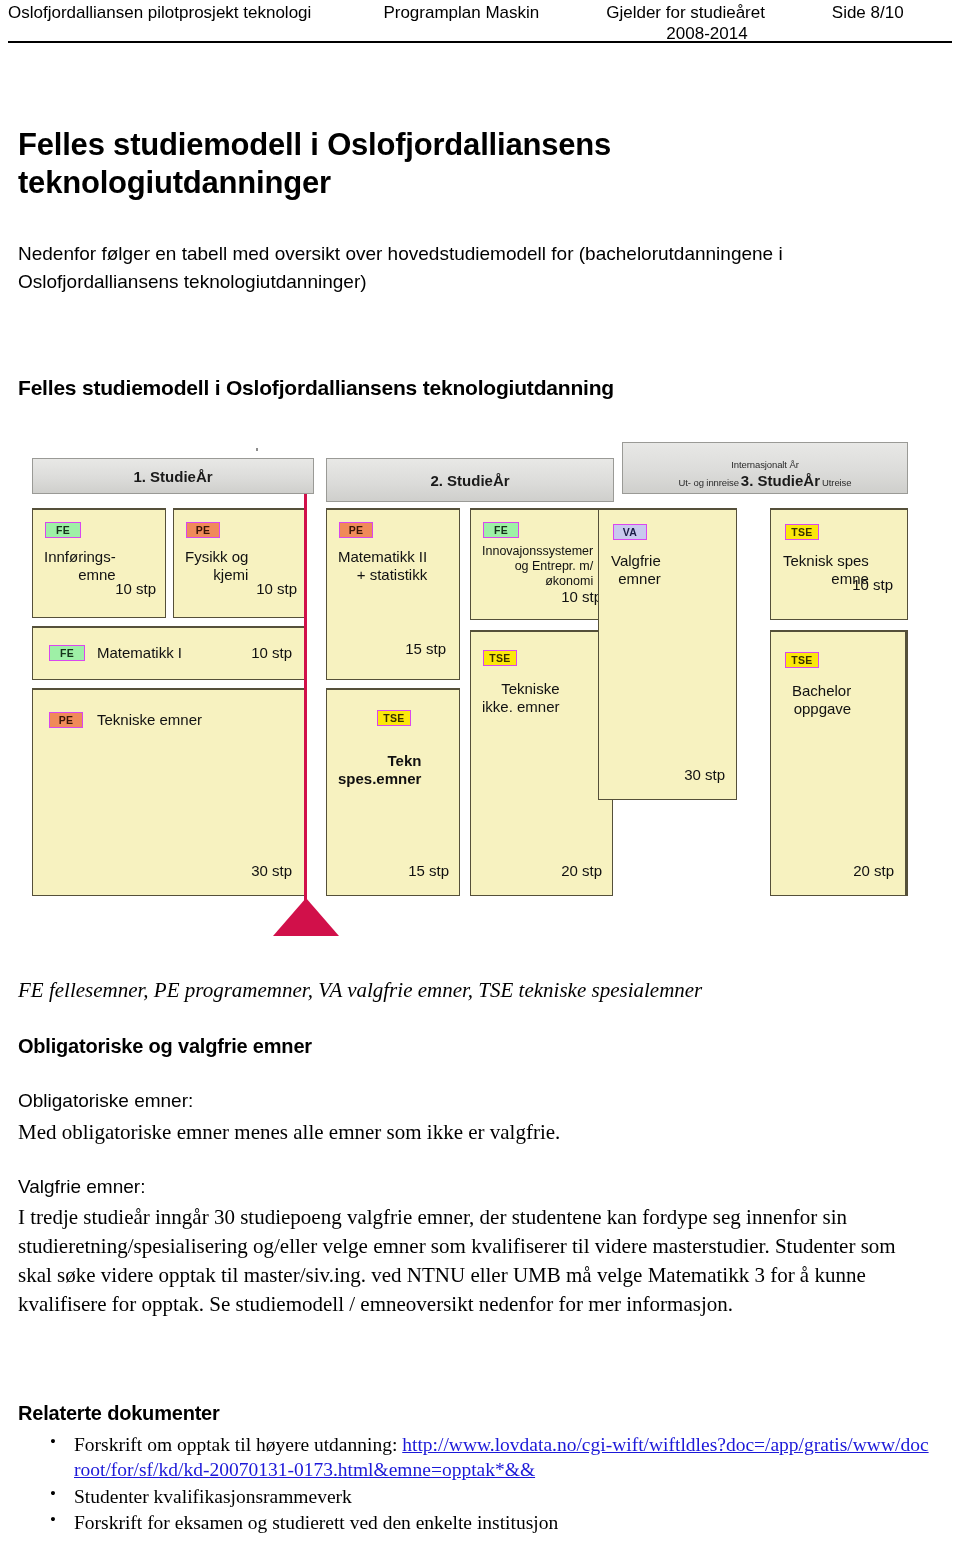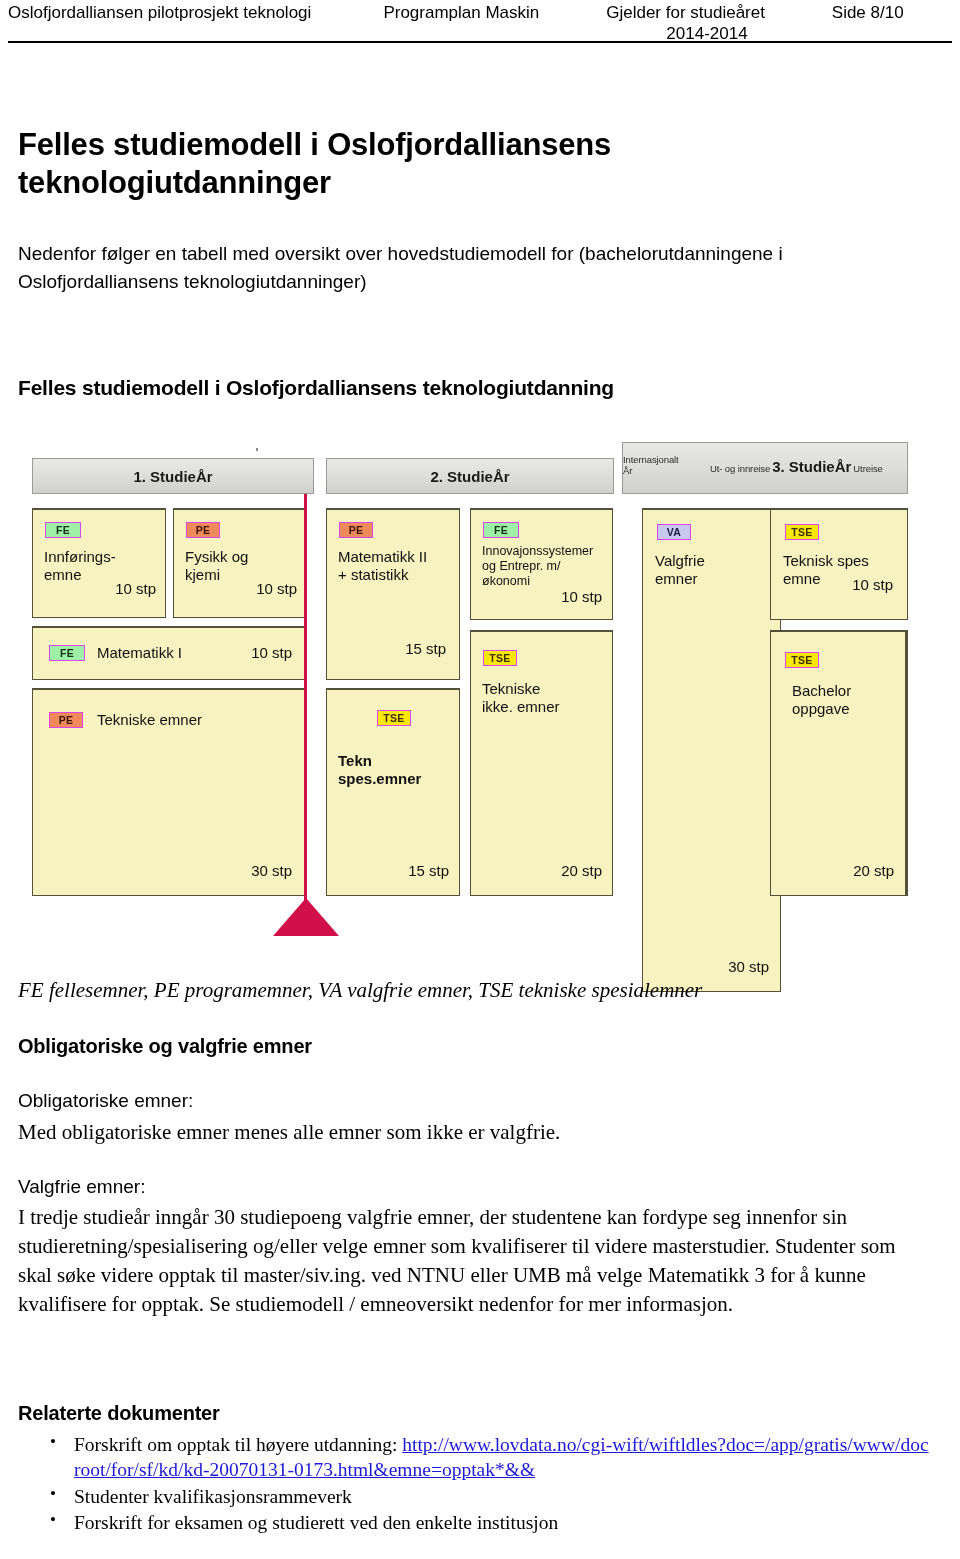--- a/index.html
+++ b/index.html
@@ -80,24 +80,24 @@
     background: linear-gradient(to bottom, #e8e8e6 0%, #dcdcda 55%, #cfcfcc 100%);
     border: 1px solid #9a9a96;
     font-size: 15px;
     font-weight: bold;
     color: #1a1a1a;
     display: flex;
     align-items: center;
     justify-content: center;
   }
   #yearbar-1 { left: 14px;  top: 26px; width: 282px; height: 36px; }
-  #yearbar-2 { left: 308px; top: 26px; width: 288px; height: 36px; }
+  #yearbar-2 { left: 308px; top: 26px; width: 288px; height: 44px; }
   #yearbar-3 {
     left: 604px; top: 10px; width: 286px; height: 52px;
-    flex-direction: row; justify-content: flex-end; padding-bottom: 4px; gap: 7px;
+    flex-direction: column; justify-content: flex-end; padding-bottom: 4px;
   }
   #yearbar-3 .intl {
     font-size: 9.5px; font-weight: normal; color: #2a2a2a;
     margin-bottom: 2px; letter-spacing: -0.1px;
   }
   #yearbar-3 .row3 {
     display: flex; align-items: baseline; justify-content: center;
     width: 100%; gap: 2px;
   }
   #yearbar-3 .side {
@@ -124,20 +124,21 @@
   .tag.fe  { background: #9ef0a6; color: #16331a; width: 36px; }
   .tag.pe  { background: #f08a5a; color: #3a1406; width: 34px; }
   .tag.tse { background: #fbe70b; color: #3a3000; width: 34px; }
   .tag.va  { background: #c8c8ee; color: #1b1b45; width: 34px; }
 
   .ctitle {
     position: absolute;
     font-size: 15px;
     line-height: 1.18;
     color: #111;
+    text-align: right;
   }
   .ctitle.sm { font-size: 12.5px; line-height: 1.2; }
   .ctitle.bold { font-weight: bold; }
   .stp {
     position: absolute;
     font-size: 15px;
     color: #111;
     text-align: right;
   }
 
@@ -214,21 +215,21 @@
 </style>
 </head>
 <body>
 
 <div class="page-header">
   <div class="hdr-row">
     <div class="hdr-c1">Oslofjordalliansen pilotprosjekt teknologi</div>
     <div class="hdr-c2">Programplan Maskin</div>
     <div class="hdr-c3">
       <span>Gjelder for studieåret</span>
-      <span class="sub">2014-2014</span>
+      <span class="sub">2008-2014</span>
     </div>
     <div class="hdr-c4">Side 8/10</div>
   </div>
   <div class="hdr-rule"></div>
 </div>
 
 <div class="content">
 
   <div class="h1">Felles studiemodell i Oslofjordalliansens teknologiutdanninger</div>
   <div class="intro">Nedenfor følger en tabell med oversikt over hovedstudiemodell for (bachelorutdanningene i Oslofjordalliansens teknologiutdanninger)</div>
@@ -301,21 +302,21 @@
       <span class="stp" style="right:10px; bottom:14px;">10 stp</span>
     </div>
 
     <div class="cbox" style="left:452px; top:198px; width:143px; height:266px;">
       <span class="tag tse" style="left:12px; top:18px;">TSE</span>
       <span class="ctitle" style="left:11px; top:48px; white-space:pre-line;">Tekniske
 ikke. emner</span>
       <span class="stp" style="right:10px; bottom:16px;">20 stp</span>
     </div>
 
-    <div class="cbox" style="left:624px; top:76px; width:139px; height:484px;">
+    <div class="cbox" style="left:580px; top:76px; width:139px; height:292px;">
       <span class="tag va" style="left:14px; top:14px;">VA</span>
       <span class="ctitle" style="left:12px; top:42px; white-space:pre-line;">Valgfrie
 emner</span>
       <span class="stp" style="right:11px; bottom:16px;">30 stp</span>
     </div>
 
     <div class="cbox" style="left:752px; top:76px; width:138px; height:112px;">
       <span class="tag tse" style="left:14px; top:14px;">TSE</span>
       <span class="ctitle" style="left:12px; top:42px; white-space:pre-line;">Teknisk spes
 emne</span>

